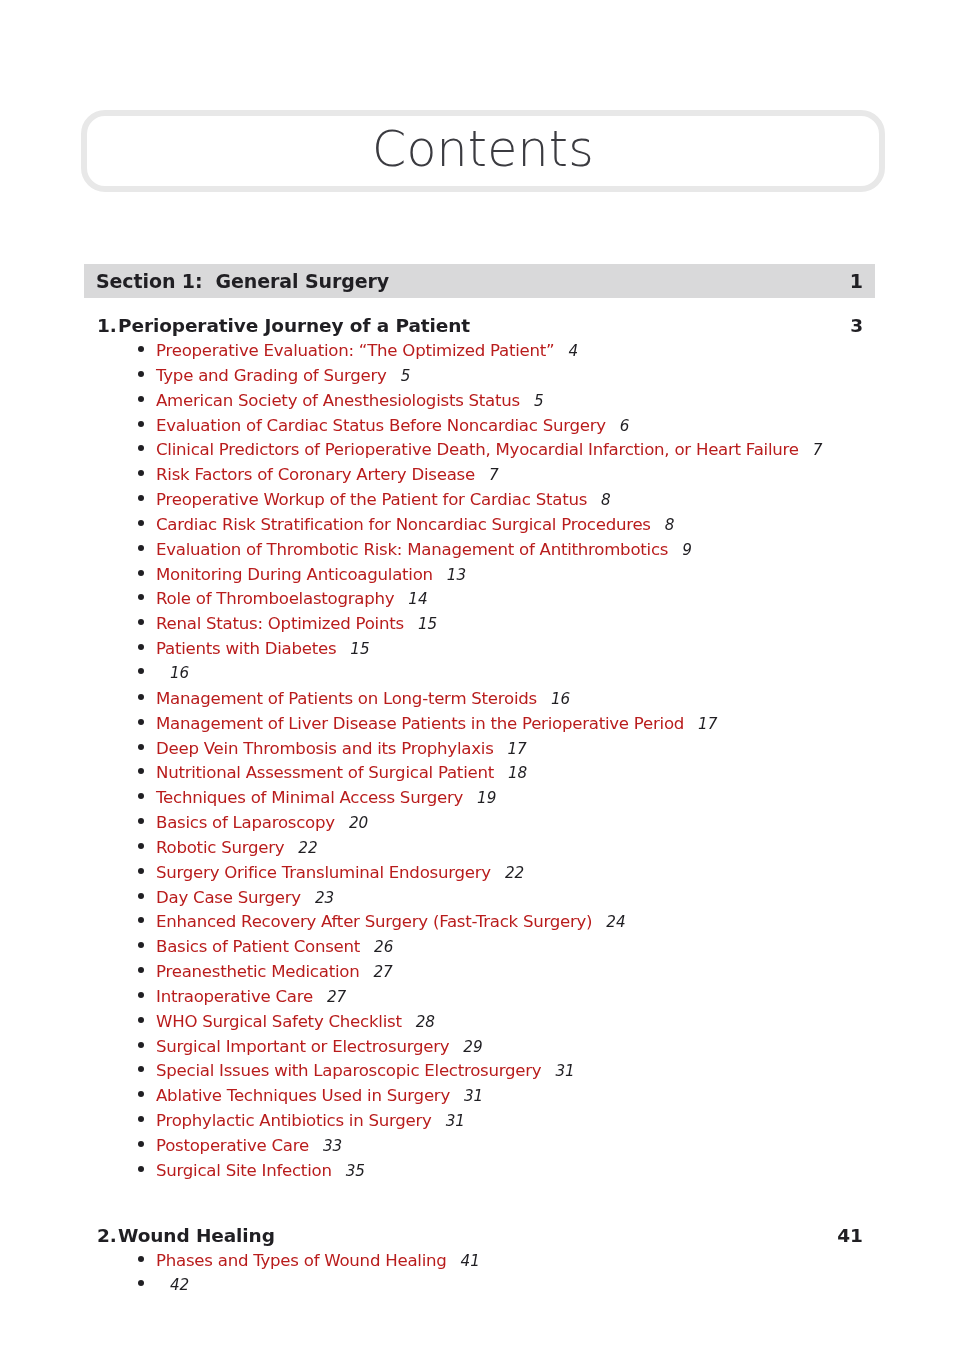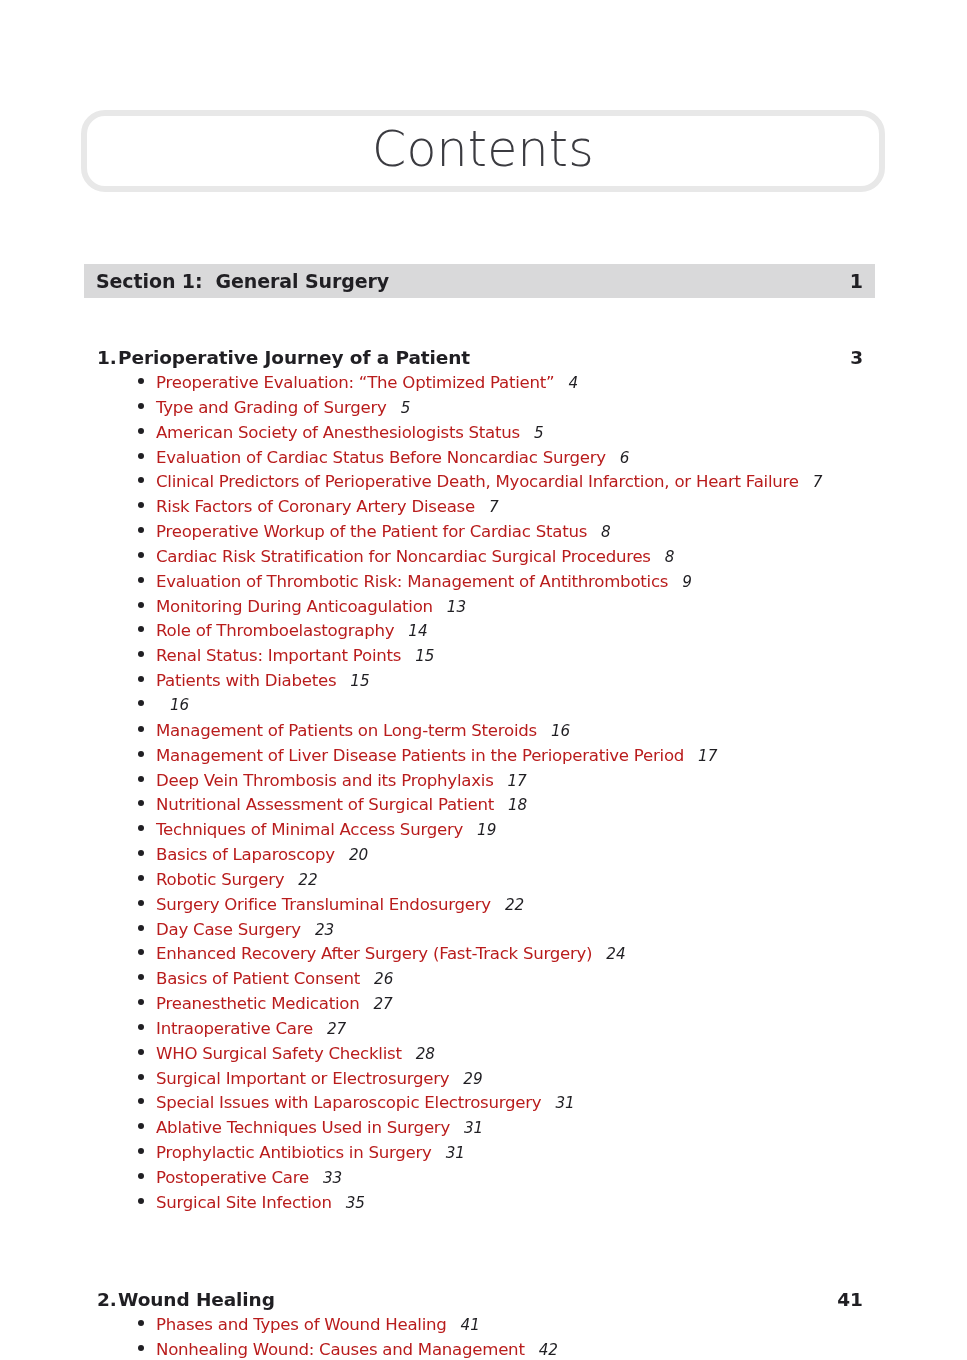--- a/index.html
+++ b/index.html
@@ -103,21 +103,20 @@
     text-align: left;
     padding-left: 13px;
     box-sizing: border-box;
   }
   .chapter-title {
     font-family: "DejaVu Sans", sans-serif;
     font-size: 18.5px;
     font-weight: bold;
     color: #201f23;
     letter-spacing: -0.1px;
-    margin-top: 32px;
   }
   .chapter-page {
     margin-left: auto;
     font-family: "DejaVu Sans", sans-serif;
     font-size: 18.5px;
     font-weight: bold;
     color: #201f23;
     padding-right: 12px;
   }
 
@@ -234,21 +233,21 @@
             <span class="entry-title">Monitoring During Anticoagulation</span>
             <span class="entry-page">13</span>
           </div>
           <div class="entry">
             <span class="bullet"></span>
             <span class="entry-title">Role of Thromboelastography</span>
             <span class="entry-page">14</span>
           </div>
           <div class="entry">
             <span class="bullet"></span>
-            <span class="entry-title">Renal Status: Important Points</span>
+            <span class="entry-title">Renal Status: Optimized Points</span>
             <span class="entry-page">15</span>
           </div>
           <div class="entry">
             <span class="bullet"></span>
             <span class="entry-title">Patients with Diabetes</span>
             <span class="entry-page">15</span>
           </div>
           <div class="entry">
             <span class="bullet"></span>
             <span class="entry-page">16</span>
@@ -362,20 +361,19 @@
           <span class="chapter-page">41</span>
         </div>
         <div class="entries">
           <div class="entry">
             <span class="bullet"></span>
             <span class="entry-title">Phases and Types of Wound Healing</span>
             <span class="entry-page">41</span>
           </div>
           <div class="entry">
             <span class="bullet"></span>
-            <span class="entry-title">Nonhealing Wound: Causes and Management</span>
             <span class="entry-page">42</span>
           </div>
         </div>
       </div>
     </div>
 
 </div>
 
 </body></html>

